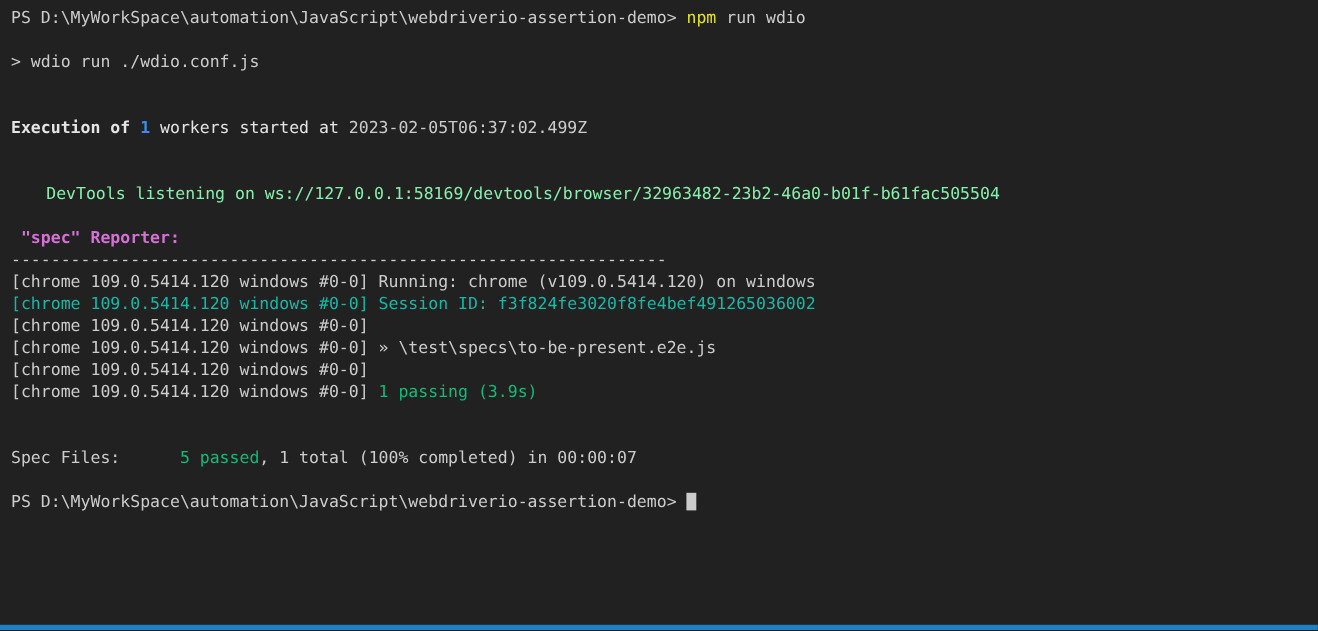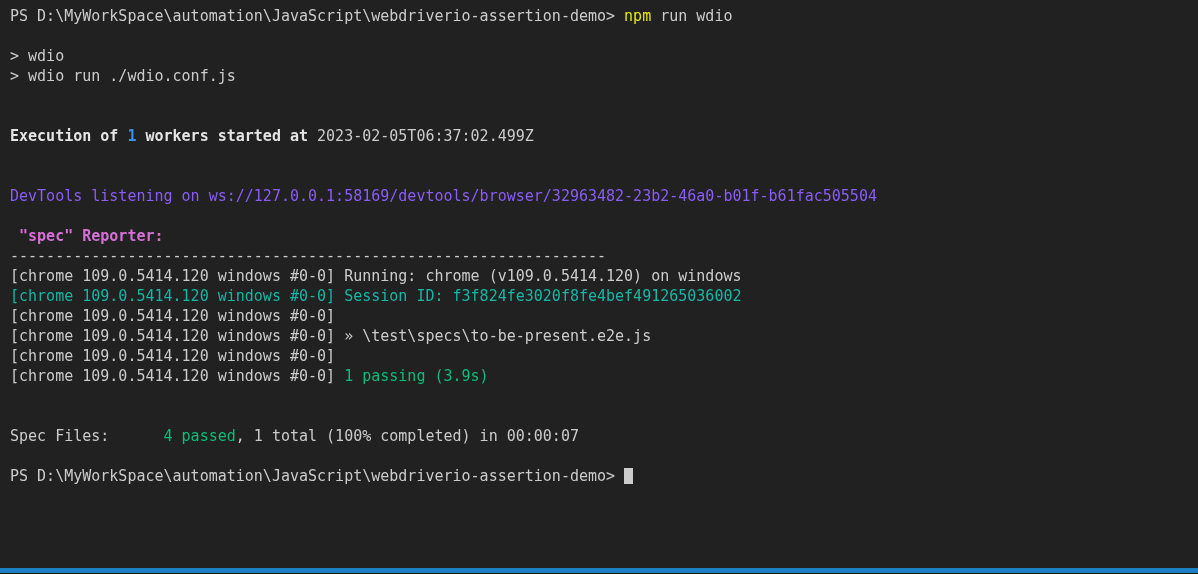--- a/index.html
+++ b/index.html
@@ -47,39 +47,38 @@
     background: #161616;
   }
 </style>
 </head>
 <body style="background: rgb(33, 33, 33);">
 
 <div class="terminal" id="terminal">
   <div id="terminal-lines">
       <div class="line"><span style="color: rgb(204, 204, 204);">PS D:\MyWorkSpace\automation\JavaScript\webdriverio-assertion-demo&gt; </span><span style="color: rgb(229, 229, 16);">npm</span><span style="color: rgb(204, 204, 204);"> run wdio</span></div>
       <div class="line"></div>
-      <div class="line"><span style="color: rgb(204, 204, 204);">&gt; wdio</span></div>
       <div class="line"><span style="color: rgb(204, 204, 204);">&gt; wdio run ./wdio.conf.js</span></div>
       <div class="line"></div>
       <div class="line"></div>
-      <div class="line"><span style="color: rgb(229, 229, 229); font-weight: bold;">Execution of </span><span style="color: rgb(59, 142, 234); font-weight: bold;">1</span><span style="color: rgb(229, 229, 229); font-weight: bold;"> workers started at </span><span style="color: rgb(204, 204, 204);">2023-02-05T06:37:02.499Z</span></div>
+      <div class="line"><span style="color: rgb(229, 229, 229); font-weight: bold;">Execution of </span><span style="color: rgb(59, 142, 234); font-weight: bold;">1</span><span style="color: rgb(229, 229, 229); font-weight: normal;"> workers started at </span><span style="color: rgb(204, 204, 204);">2023-02-05T06:37:02.499Z</span></div>
       <div class="line"></div>
       <div class="line"></div>
-      <div class="line"><span style="color: #8b5cf6;">DevTools listening on ws://127.0.0.1:58169/devtools/browser/32963482-23b2-46a0-b01f-b61fac505504</span></div>
+      <div class="line"><span style="color: #86efac; margin-left: 32px;">DevTools listening on ws://127.0.0.1:58169/devtools/browser/32963482-23b2-46a0-b01f-b61fac505504</span></div>
       <div class="line"></div>
       <div class="line"><span style="color: rgb(214, 112, 214); font-weight: bold;"> "spec" Reporter:</span></div>
       <div class="line"><span style="color: rgb(204, 204, 204);">------------------------------------------------------------------</span></div>
       <div class="line"><span style="color: rgb(204, 204, 204); text-align: right;">[chrome 109.0.5414.120 windows #0-0] Running: chrome (v109.0.5414.120) on windows</span></div>
       <div class="line"><span style="color: #14b8a6;">[chrome 109.0.5414.120 windows #0-0] Session ID: f3f824fe3020f8fe4bef491265036002</span></div>
       <div class="line"><span style="color: rgb(204, 204, 204);">[chrome 109.0.5414.120 windows #0-0]</span></div>
       <div class="line"><span style="color: rgb(204, 204, 204);">[chrome 109.0.5414.120 windows #0-0] » \test\specs\to-be-present.e2e.js</span></div>
       <div class="line"><span style="color: rgb(204, 204, 204);">[chrome 109.0.5414.120 windows #0-0]</span></div>
       <div class="line"><span style="color: rgb(204, 204, 204);">[chrome 109.0.5414.120 windows #0-0] </span><span style="color: rgb(13, 188, 121);">1 passing (3.9s)</span></div>
       <div class="line"></div>
       <div class="line"></div>
-      <div class="line"><span style="color: rgb(204, 204, 204);">Spec Files:      </span><span style="color: rgb(13, 188, 121);">4 passed</span><span style="color: rgb(204, 204, 204);">, 1 total (100% completed) in 00:00:07</span></div>
+      <div class="line"><span style="color: rgb(204, 204, 204);">Spec Files:      </span><span style="color: rgb(13, 188, 121);">5 passed</span><span style="color: rgb(204, 204, 204);">, 1 total (100% completed) in 00:00:07</span></div>
       <div class="line"></div>
       <div class="line"><span style="color: rgb(204, 204, 204);">PS D:\MyWorkSpace\automation\JavaScript\webdriverio-assertion-demo&gt; </span><span class="cursor" style="background: rgb(204, 204, 204);"></span></div>
     </div>
 </div>
 
 <div class="statusbar" id="statusbar" style="background: rgb(27, 128, 196);"></div>
 <div class="bottom-edge" style="background: rgb(22, 22, 22);"></div>
 
 </body></html>

